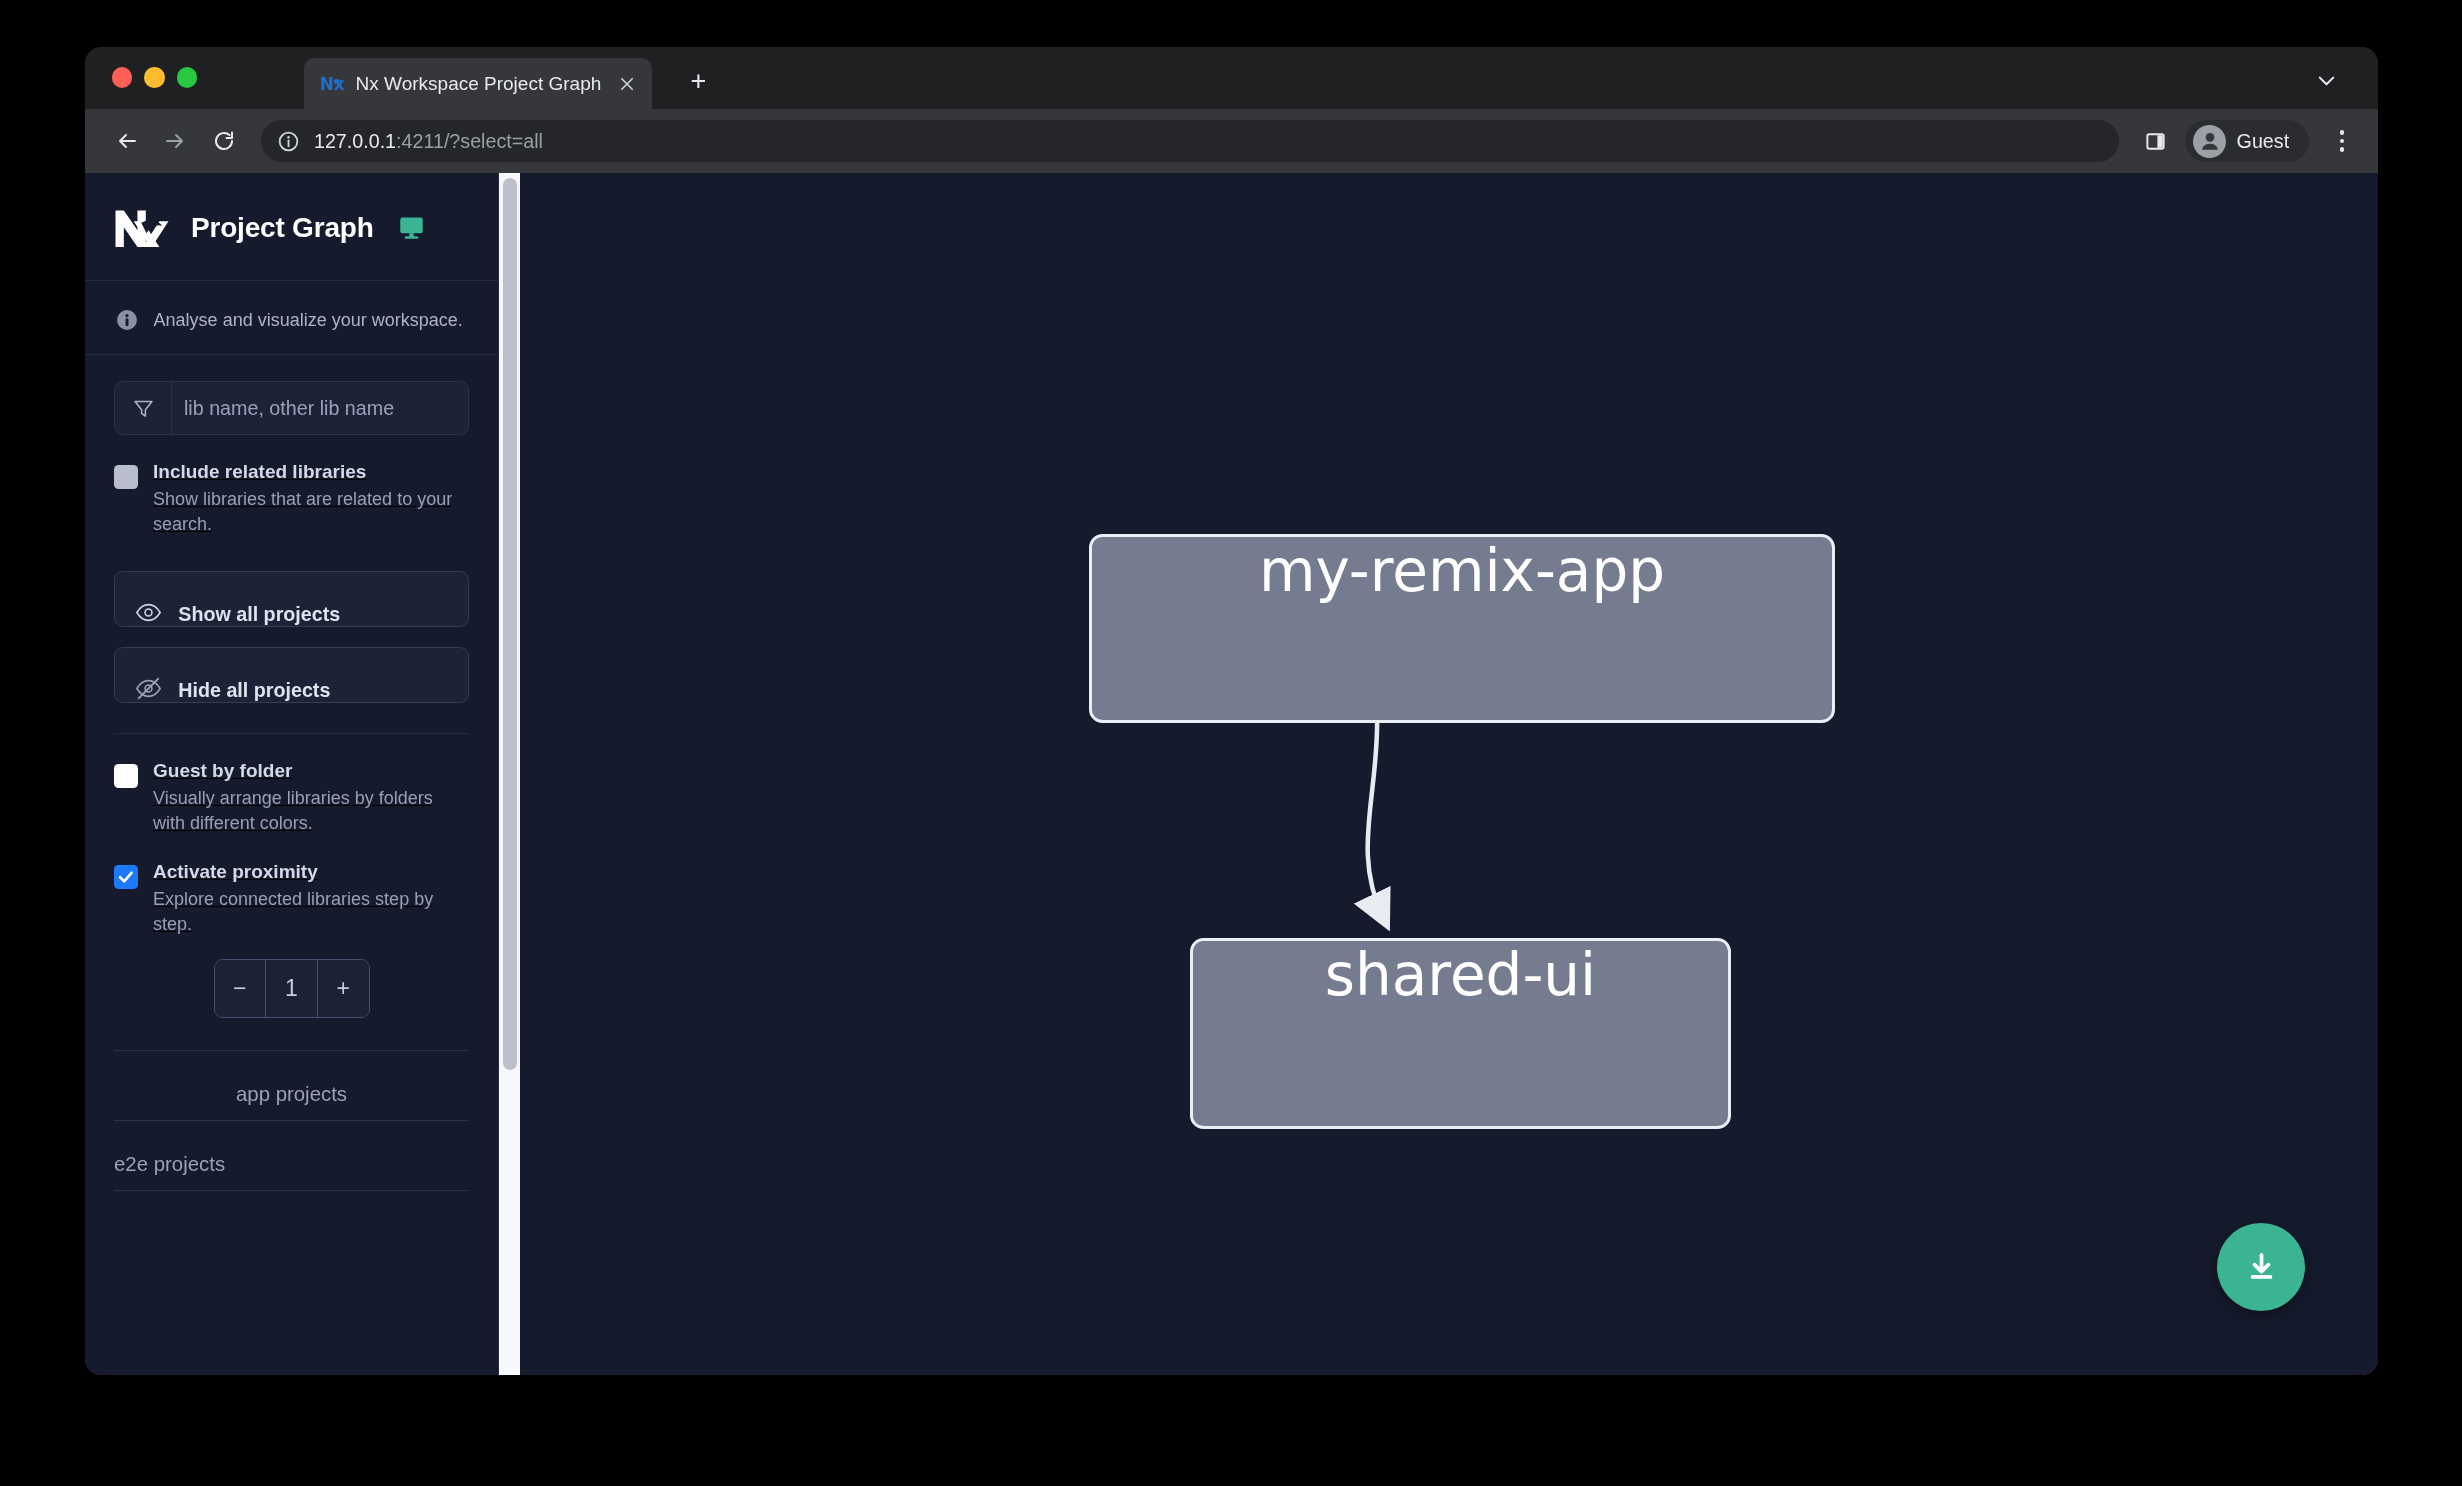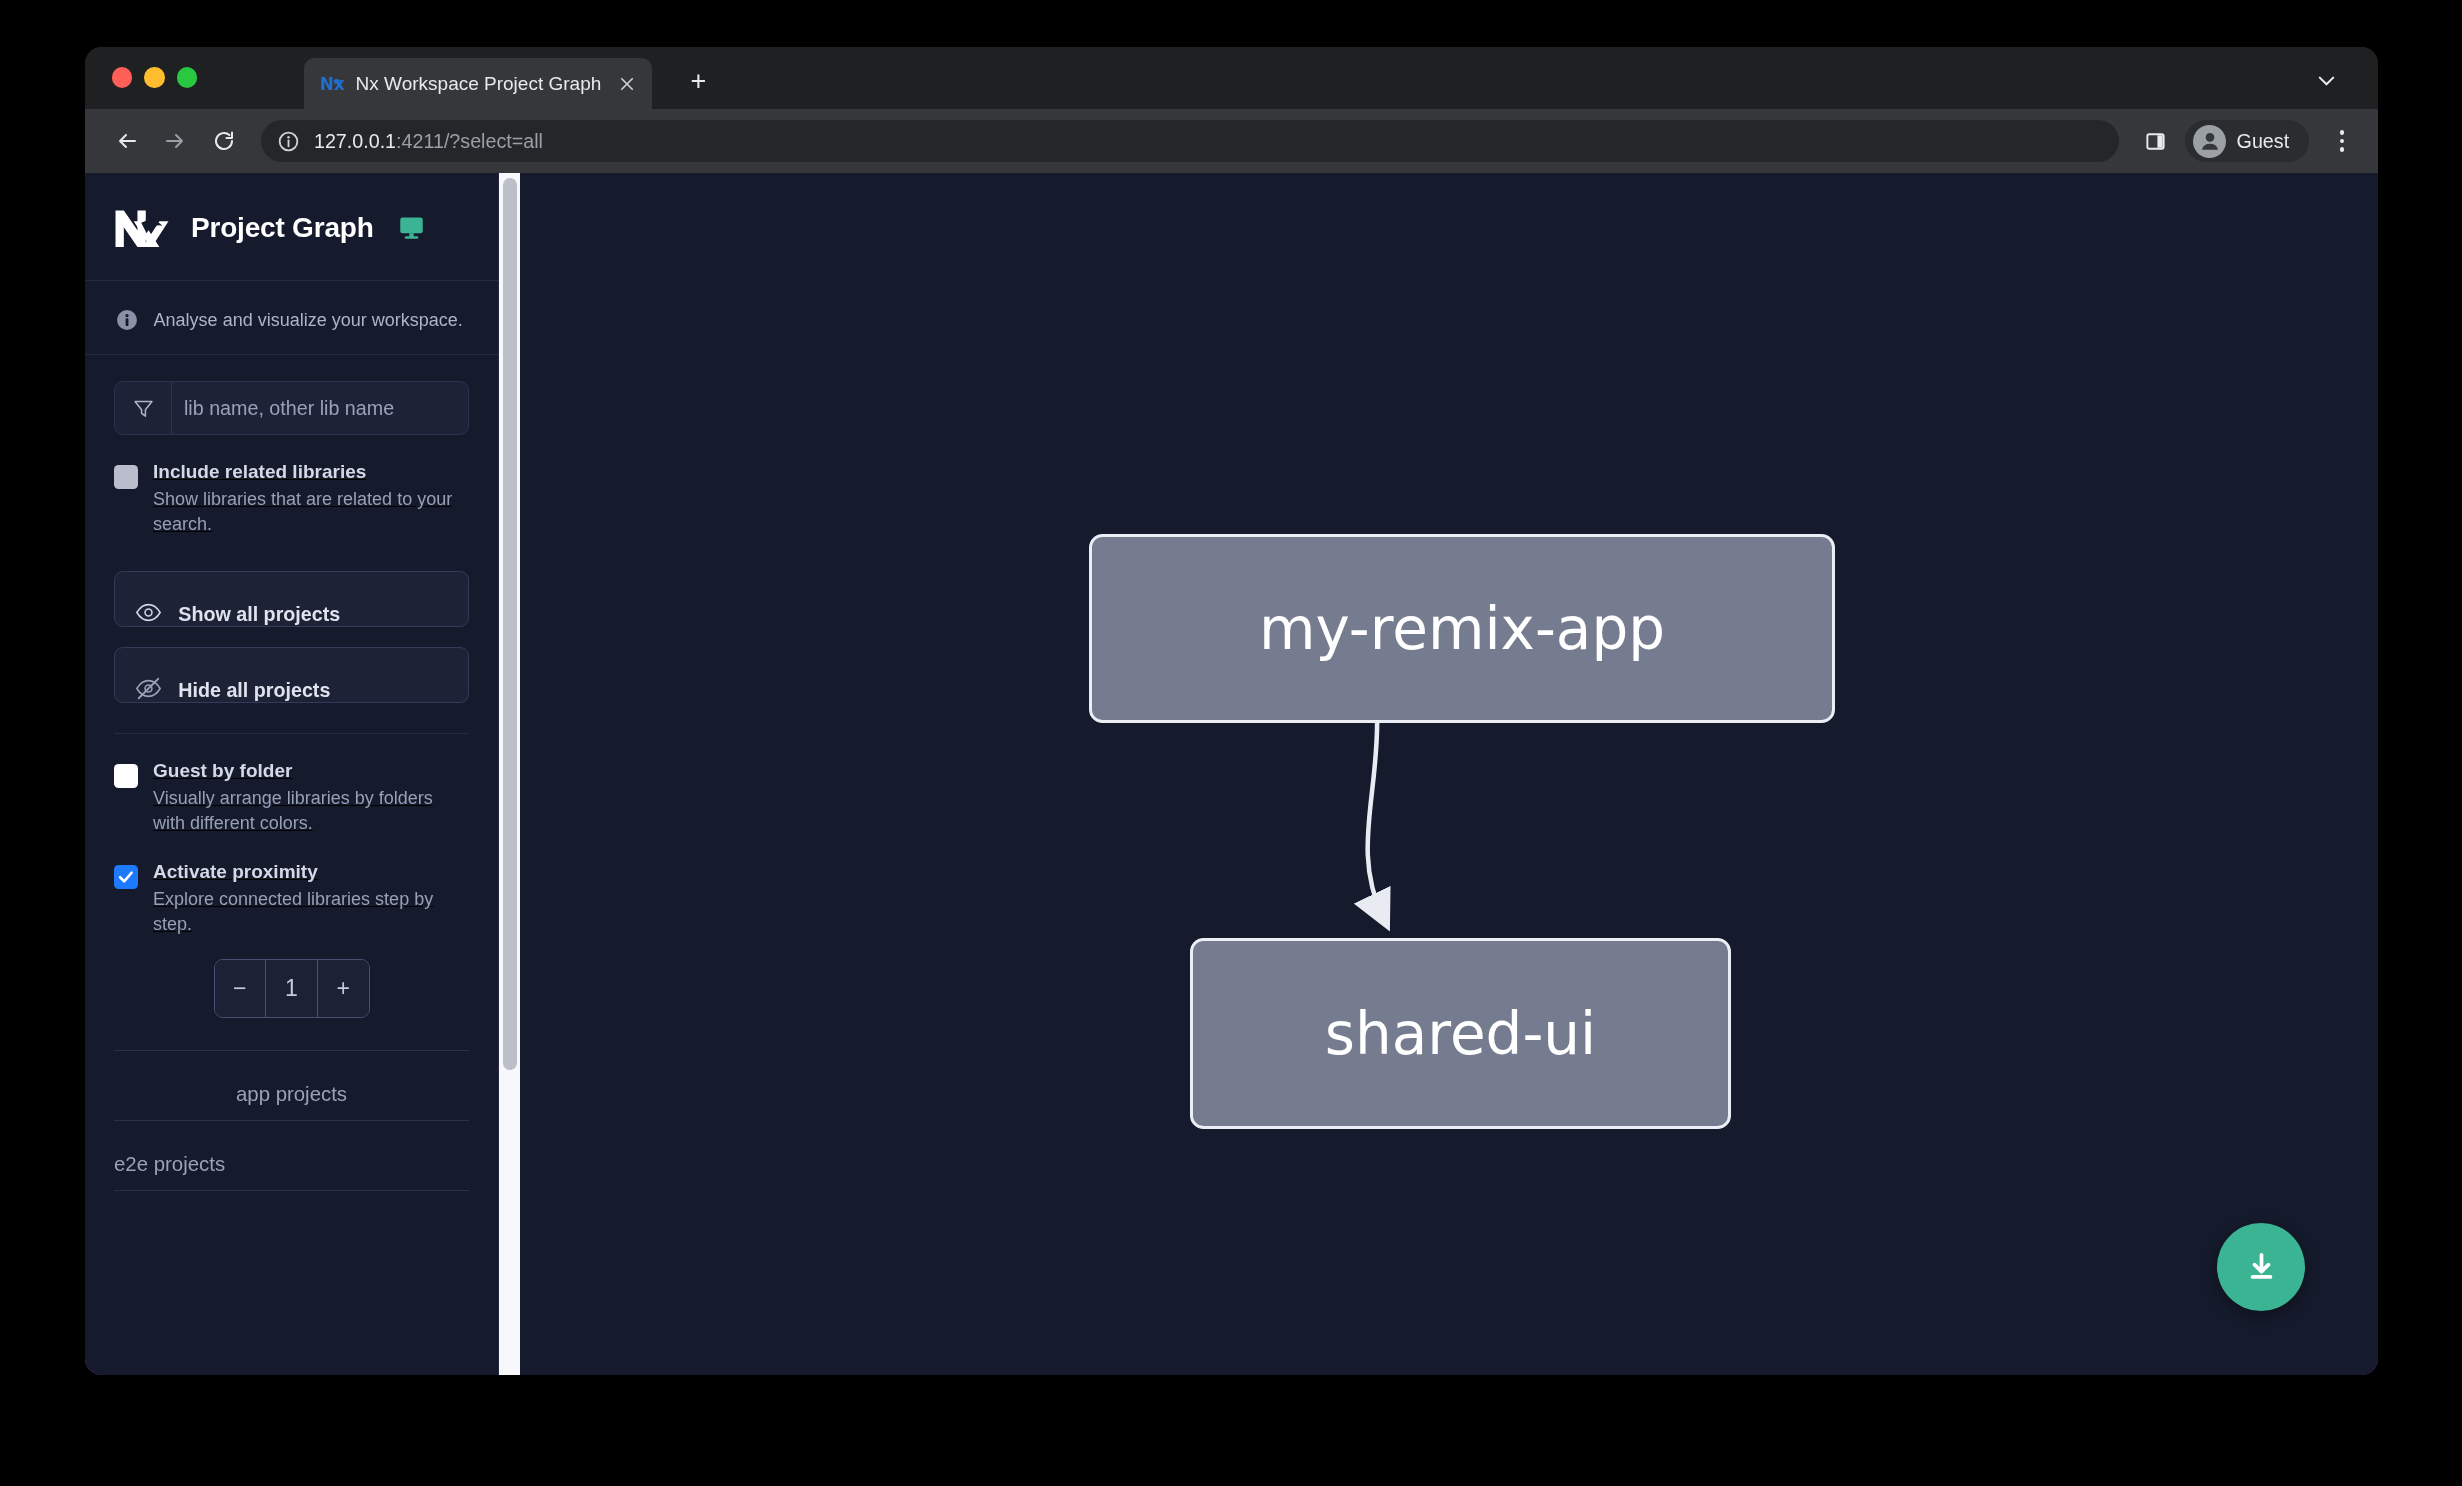--- a/index.html
+++ b/index.html
@@ -262,21 +262,21 @@
     position: relative;
     background: #151a2c;
     margin-left: 21px;
     overflow: hidden;
   }
   .node {
     position: absolute;
     background: #767c8f;
     border: 3px solid #eceef5;
     border-radius: 13.6px;
-    display: flex; align-items: center; justify-content: center;
+    display: flex; align-items: flex-start; justify-content: center;
     color: #ffffff;
     font-family: "DejaVu Sans", sans-serif;
     font-weight: 400;
   }
   #node-my-remix-app {
     left: 569px; top: 361px;
     width: 746px; height: 189px;
     font-size: 58px;
   }
   #node-shared-ui {

